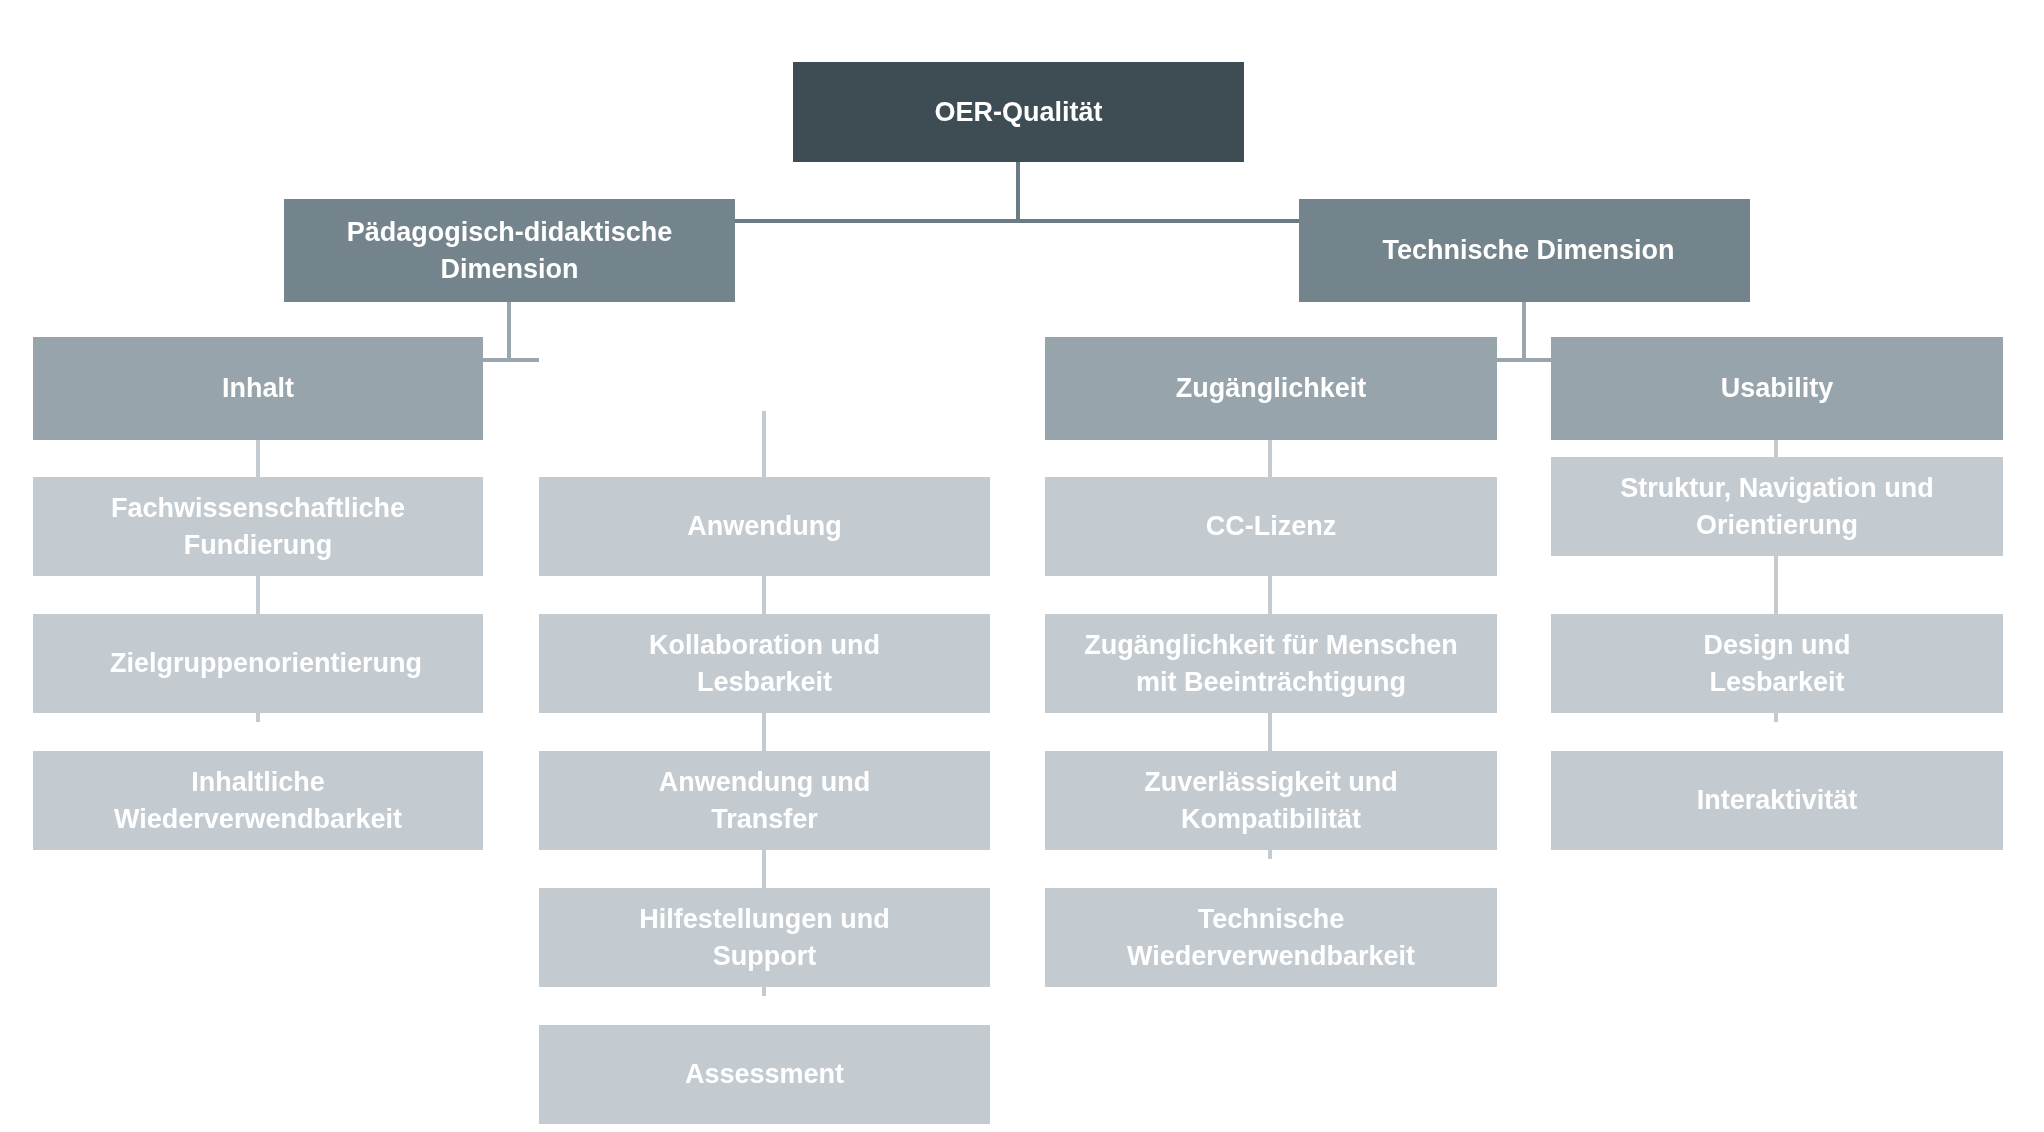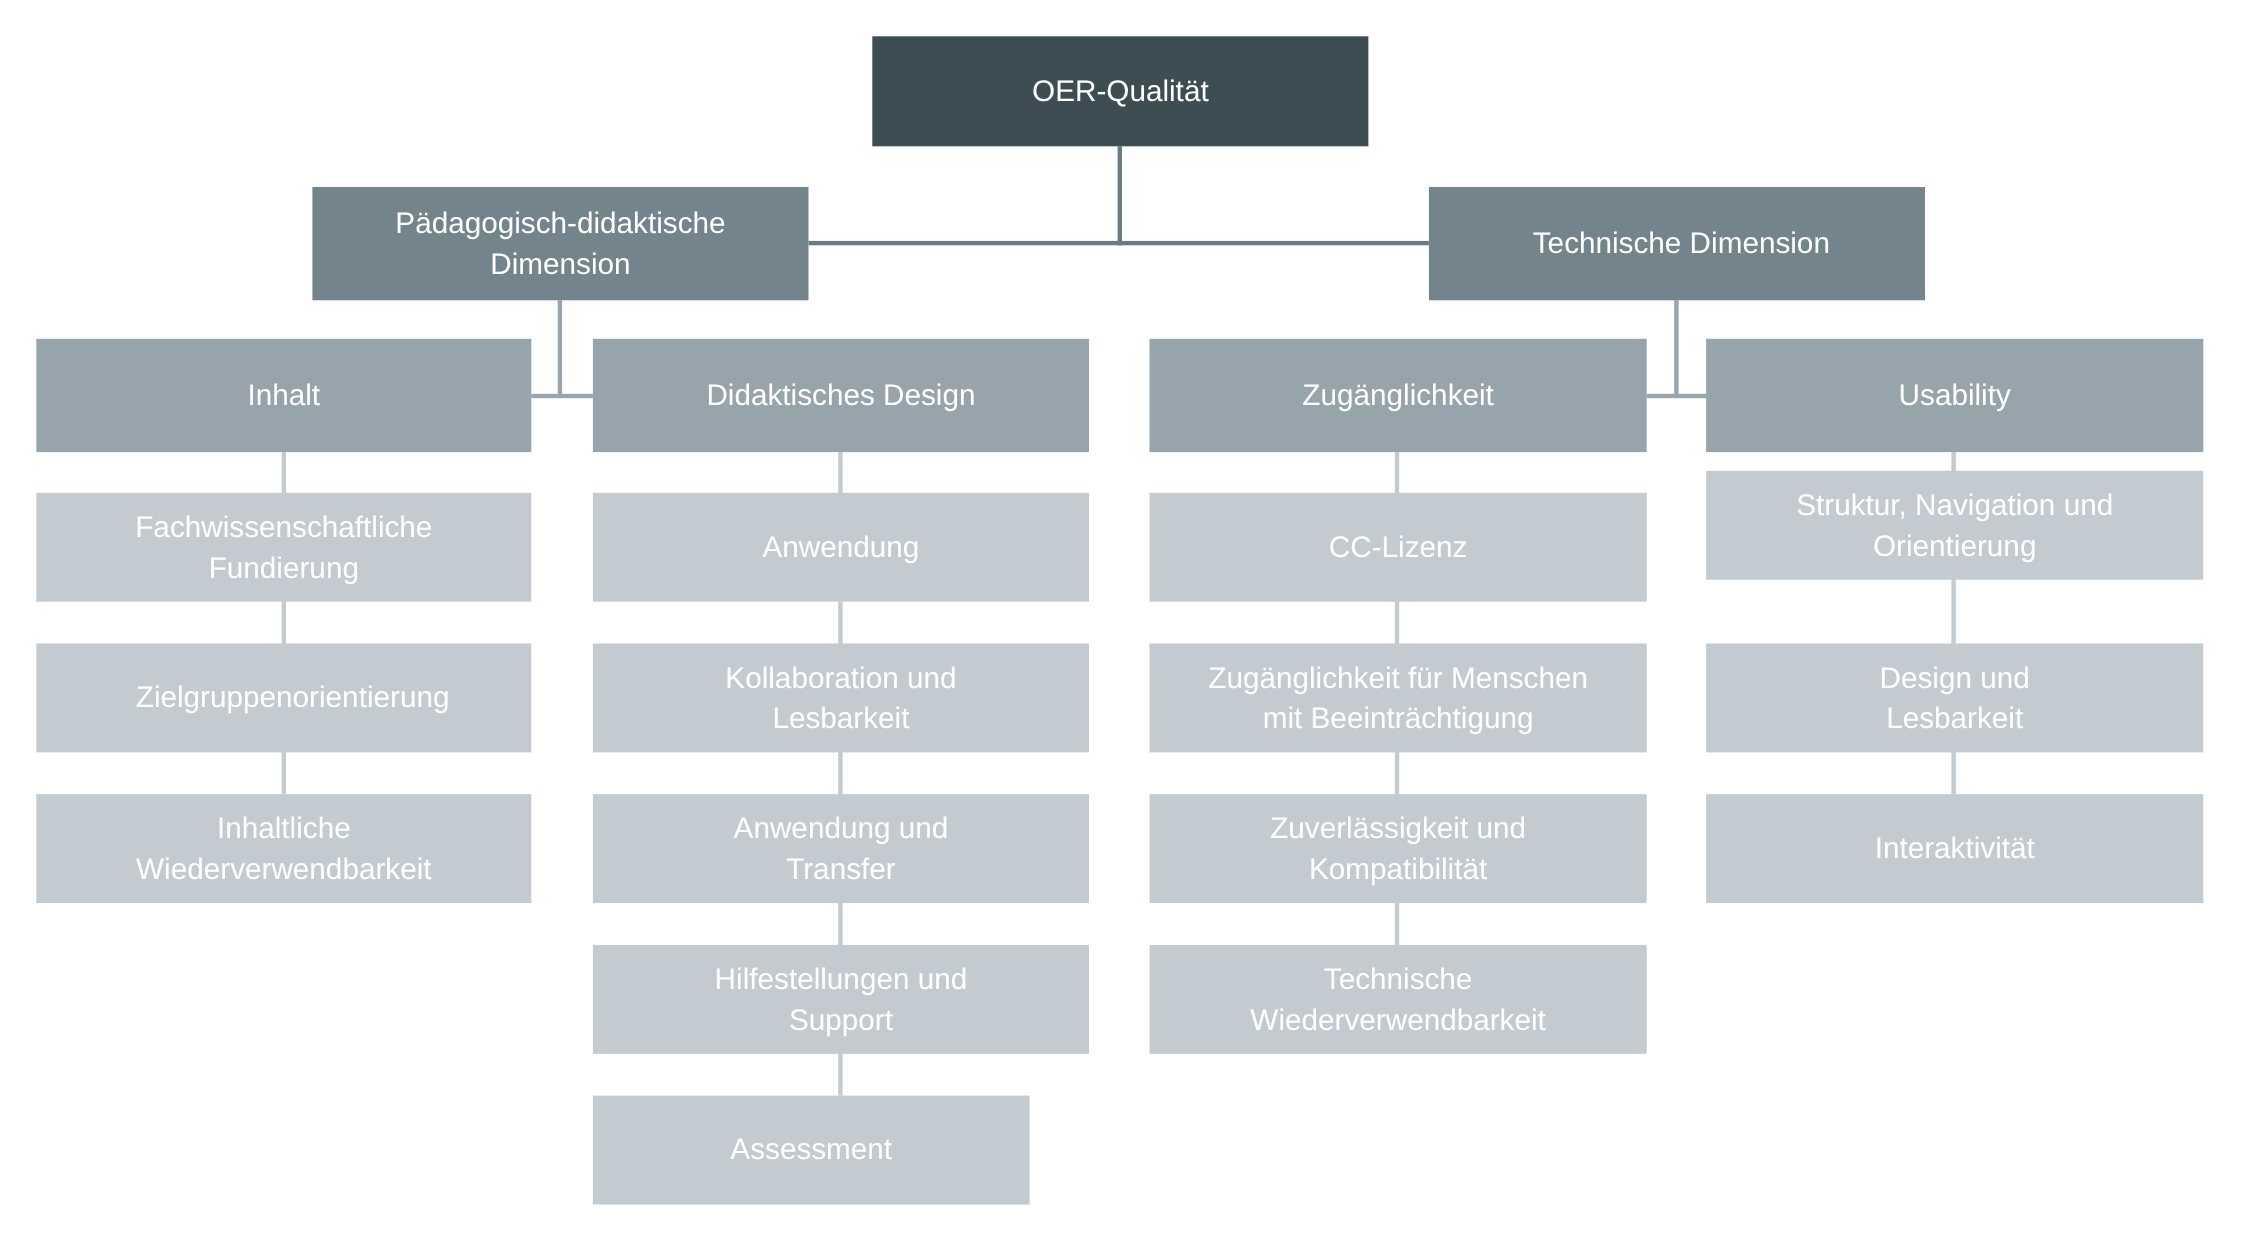--- a/index.html
+++ b/index.html
@@ -11,27 +11,28 @@
     font-family: "Liberation Sans", sans-serif;
     overflow: hidden;
   }
   .box {
     position: absolute;
     display: flex;
     align-items: center;
     justify-content: center;
     text-align: center;
     color: #ffffff;
-    font-weight: normal;
+    font-weight: bold;
     font-size: 27px;
     line-height: 1.34;
     white-space: pre-line;
     z-index: 2;
     padding: 0 8px;
     box-sizing: border-box;
+    margin-top: 29px;
   }
   .l1 { background: #3e4d54; }
   .l2 { background: #74848c; }
   .l3 { background: #98a4ab; }
   .l4 { background: #c3cbd1; }
   .line { position: absolute; z-index: 1; }
   .line.dark  { background: #6b7b83; }
   .line.mid   { background: #9aa6ad; }
   .line.light { background: #c3cbd1; }
 </style>
@@ -61,23 +62,20 @@
     <span>Pädagogisch-didaktische
 Dimension</span>
   </div>
   <div class="box l2" style="left:1299px; top:170px; width:451px; height:103px;padding-left:16px;">
     <span>Technische Dimension</span>
   </div>
 
   <div class="box l3" style="left:33px; top:308px; width:450px; height:103px;">
     <span>Inhalt</span>
   </div>
-  <div class="box l3" style="left:539px; top:308px; width:451px; height:103px;">
-    <span>Didaktisches Design</span>
-  </div>
   <div class="box l3" style="left:1045px; top:308px; width:452px; height:103px;">
     <span>Zugänglichkeit</span>
   </div>
   <div class="box l3" style="left:1551px; top:308px; width:452px; height:103px;">
     <span>Usability</span>
   </div>
 
   <div class="box l4" style="left:33px; top:448px; width:450px; height:99px;">
     <span>Fachwissenschaftliche
 Fundierung</span>
@@ -98,21 +96,21 @@
 Lesbarkeit</span>
   </div>
   <div class="box l4" style="left:539px; top:722px; width:451px; height:99px;">
     <span>Anwendung und
 Transfer</span>
   </div>
   <div class="box l4" style="left:539px; top:859px; width:451px; height:99px;">
     <span>Hilfestellungen und
 Support</span>
   </div>
-  <div class="box l4" style="left:539px; top:996px; width:397px; height:99px;">
+  <div class="box l4" style="left:539px; top:996px; width:451px; height:99px;">
     <span>Assessment</span>
   </div>
 
   <div class="box l4" style="left:1045px; top:448px; width:452px; height:99px;">
     <span>CC-Lizenz</span>
   </div>
   <div class="box l4" style="left:1045px; top:585px; width:452px; height:99px;">
     <span>Zugänglichkeit für Menschen
 mit Beeinträchtigung</span>
   </div>

